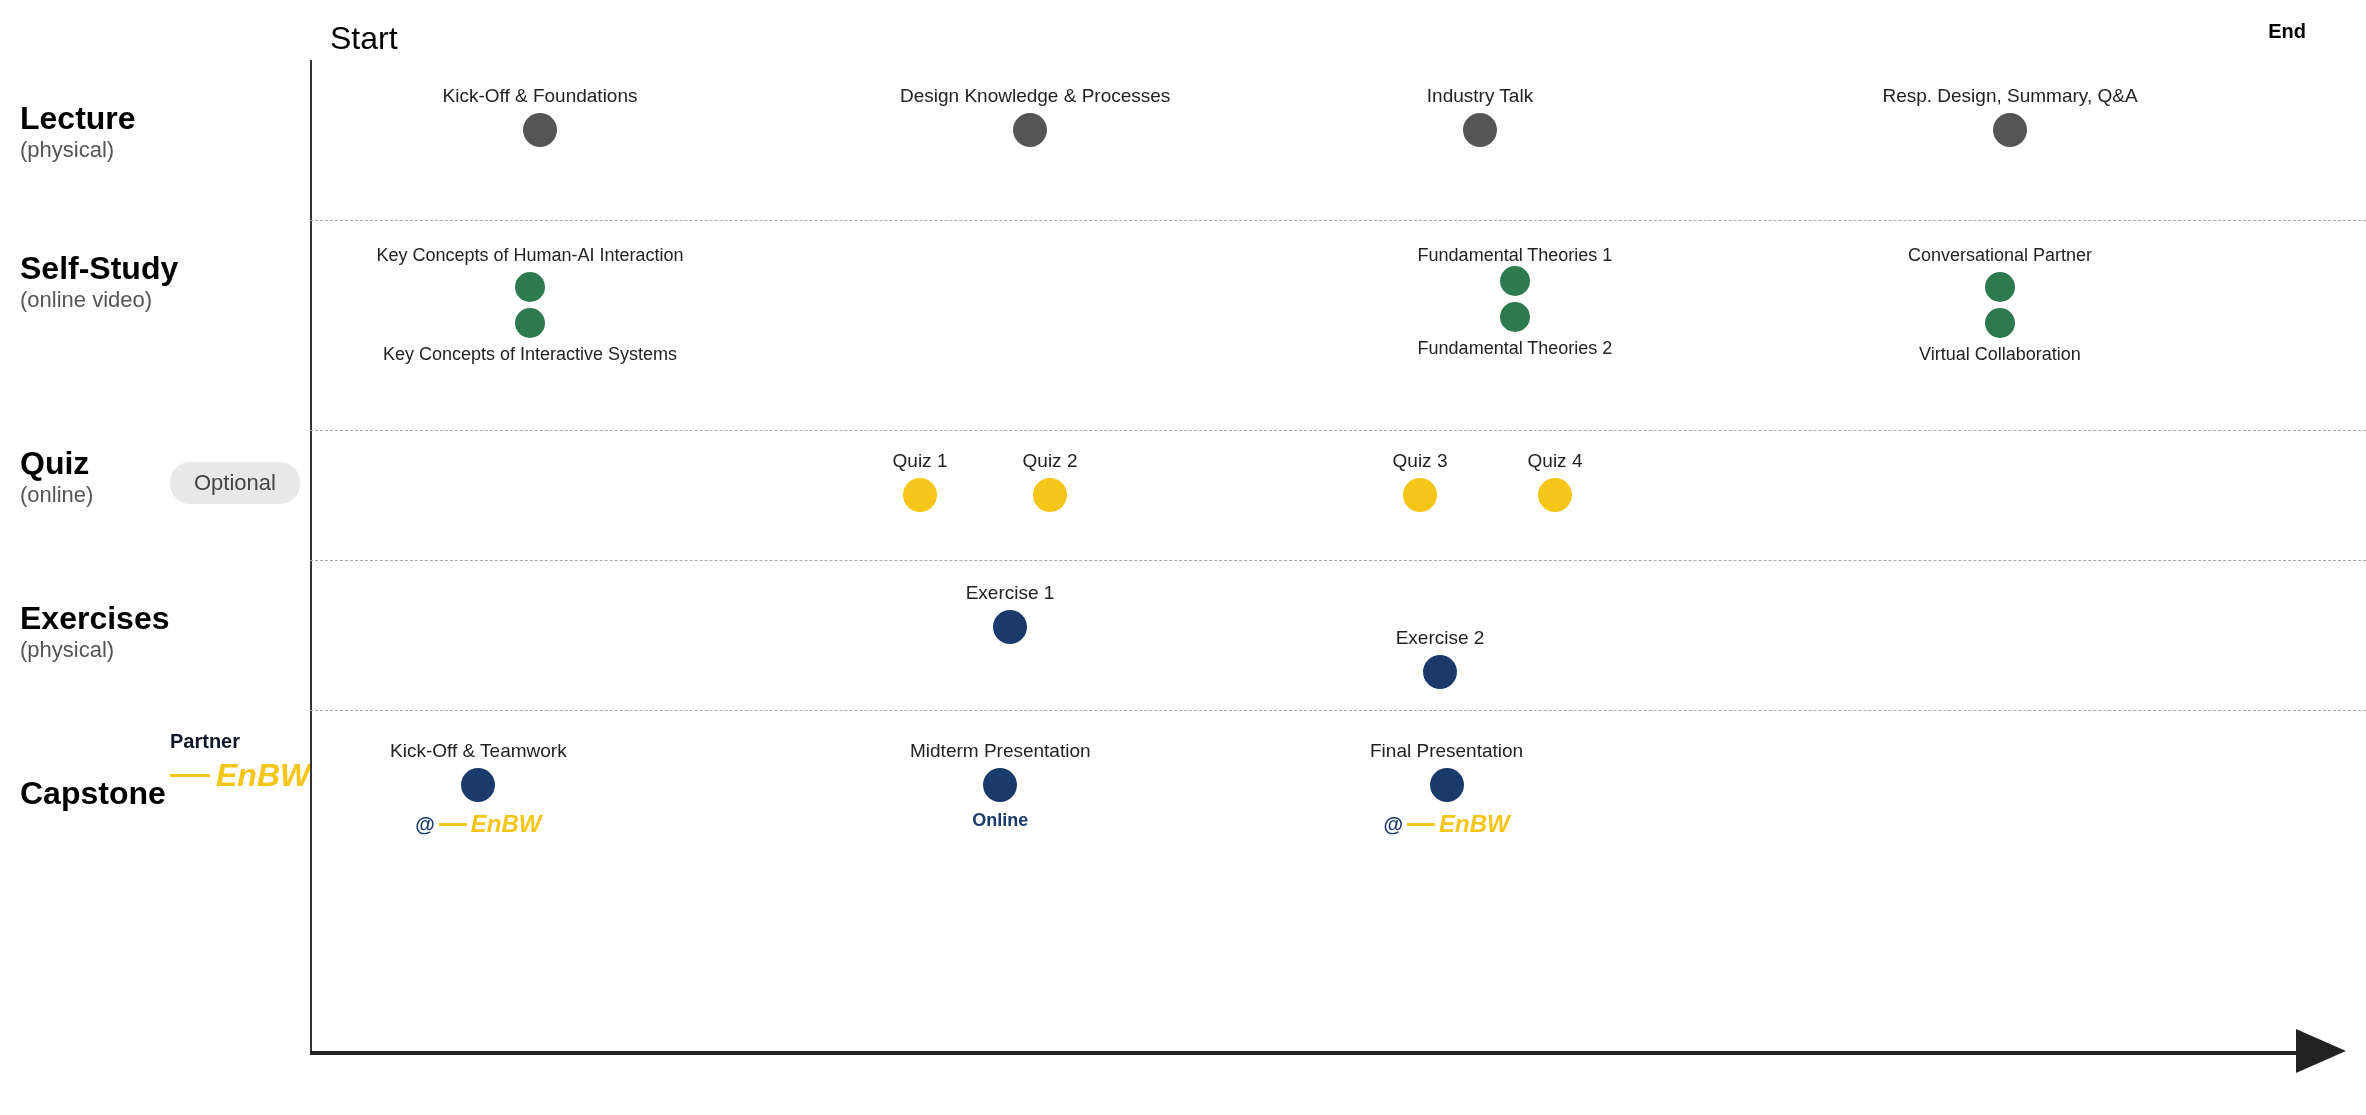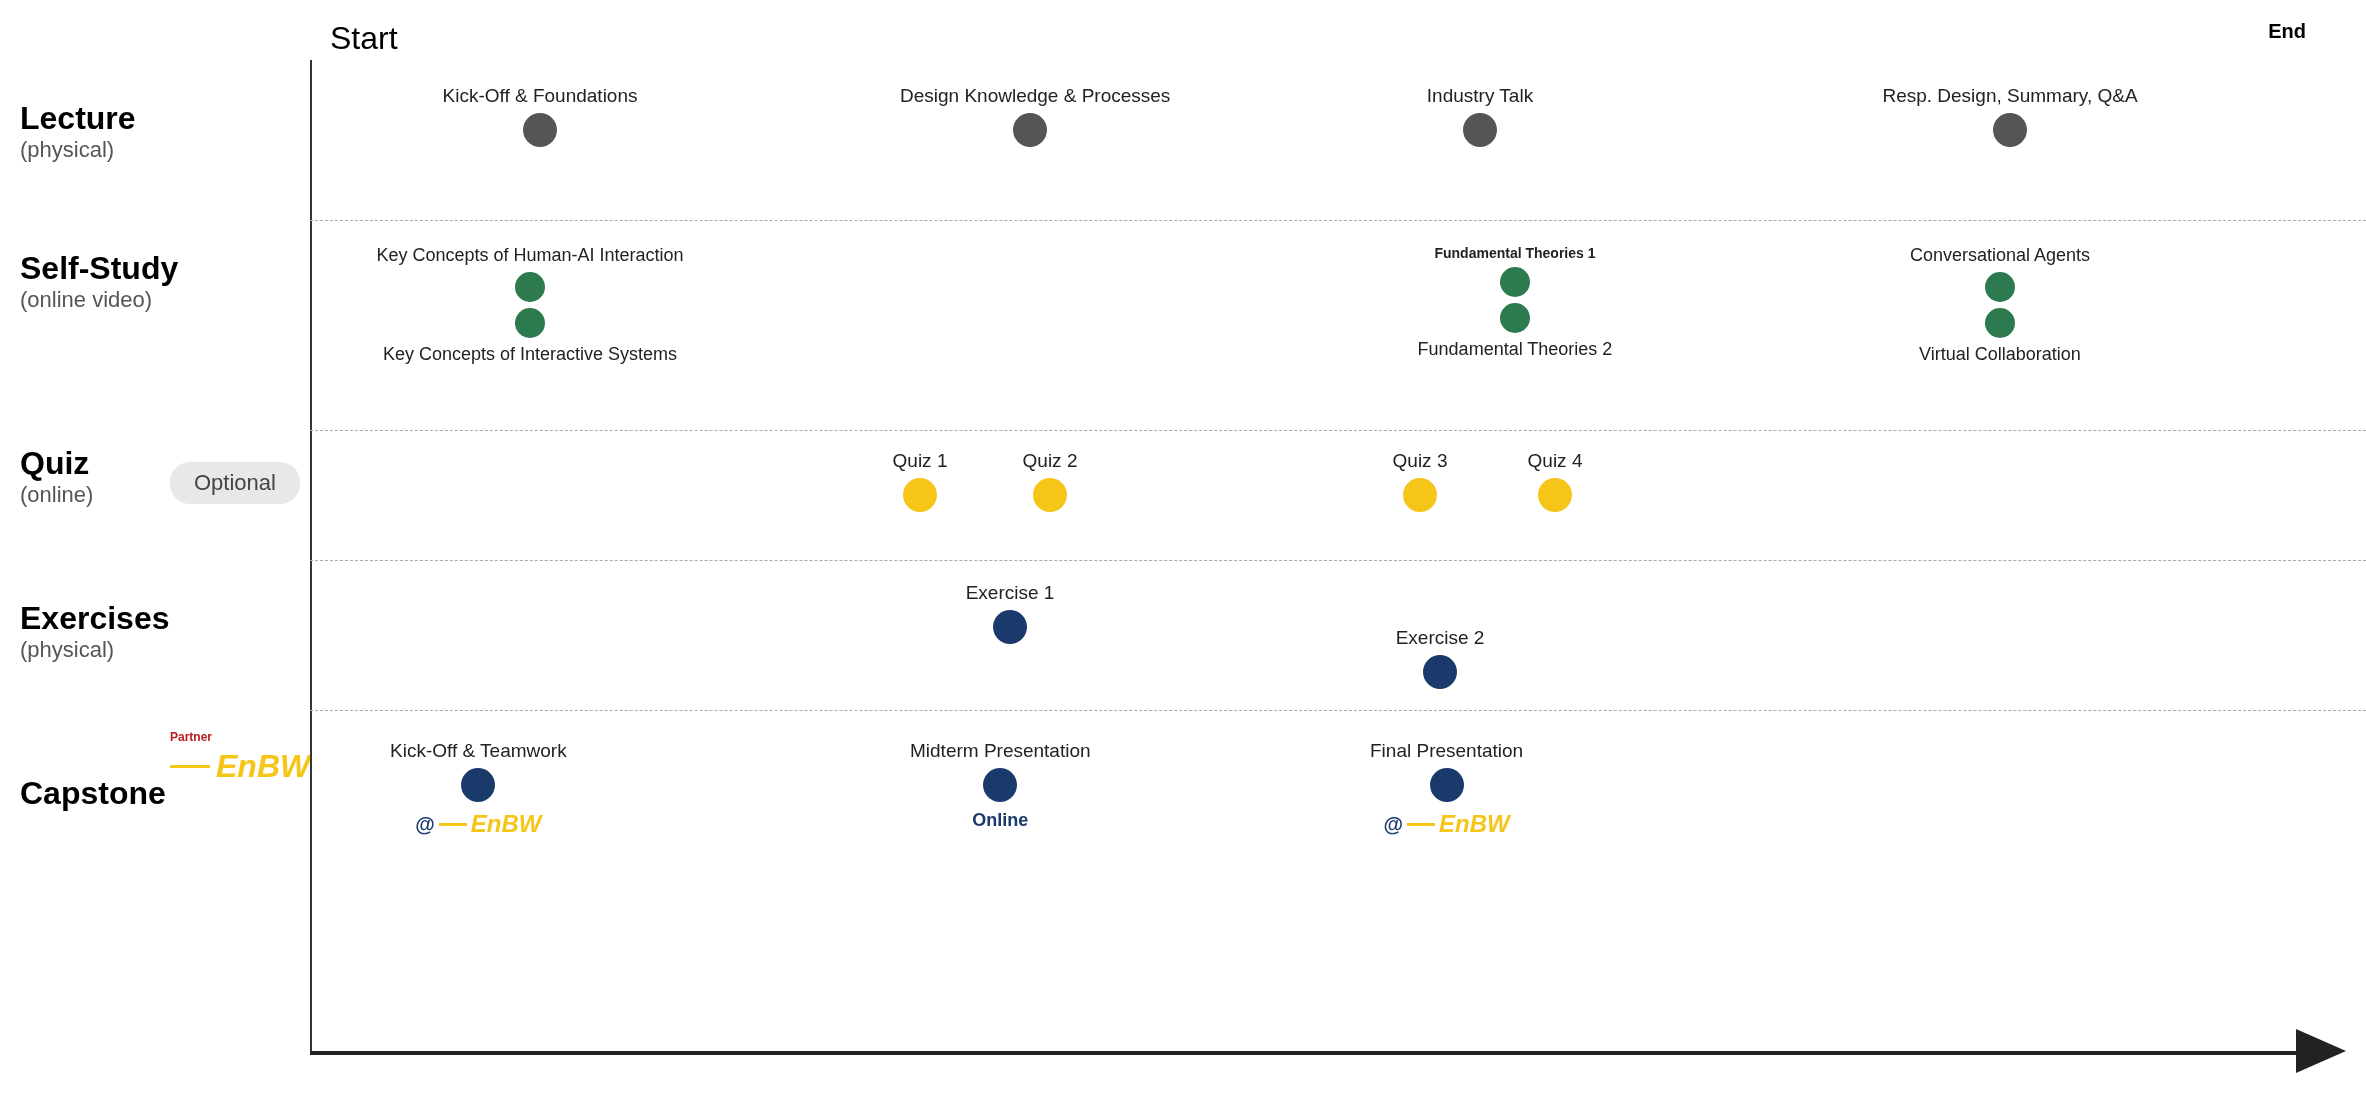--- a/index.html
+++ b/index.html
@@ -145,23 +145,23 @@
       padding: 8px 24px;
       font-size: 22px;
       color: #444;
     }
 
     
     .partner-section {
       position: absolute;
     }
     .partner-label {
-      font-size: 12px;
-      font-weight: bold;
-      color: #b91c1c;
+      font-size: 20px;
+      font-weight: bold;
+      color: #0f172a;
       margin-bottom: 4px;
     }
     .enbw-logo {
       display: flex;
       align-items: center;
       gap: 6px;
       font-size: 30px;
       font-weight: bold;
     }
     .enbw-line {
@@ -297,28 +297,28 @@
 
     <div style="position:absolute; left:50px; top:245px; width:340px; text-align:center;">
       <div style="font-size:18px;color:#222;margin-bottom:6px;">Key Concepts of Human-AI Interaction</div>
       <div style="width:30px;height:30px;border-radius:50%;background:#2d7a4f;margin:0 auto 6px;"></div>
       <div style="width:30px;height:30px;border-radius:50%;background:#2d7a4f;margin:0 auto 6px;"></div>
       <div style="font-size:18px;color:#222;">Key Concepts of Interactive Systems</div>
     </div>
 
 
     <div style="position:absolute; left:1070px; top:245px; width:270px; text-align:center;">
-      <div style="font-size:14px;color:#222;margin-bottom:6px;font-weight:bold;">Fundamental Theories 1</div>
+      <div style="font-size:18px;color:#222;">Fundamental Theories 1</div>
       <div style="width:30px;height:30px;border-radius:50%;background:#2d7a4f;margin:0 auto 6px;"></div>
       <div style="width:30px;height:30px;border-radius:50%;background:#2d7a4f;margin:0 auto 6px;"></div>
       <div style="font-size:18px;color:#222;">Fundamental Theories 2</div>
     </div>
 
     <div style="position:absolute; left:1560px; top:245px; width:260px; text-align:center;">
-      <div style="font-size:18px;color:#222;margin-bottom:6px;">Conversational Agents</div>
+      <div style="font-size:18px;color:#222;margin-bottom:6px;">Conversational Partner</div>
       <div style="width:30px;height:30px;border-radius:50%;background:#2d7a4f;margin:0 auto 6px;"></div>
       <div style="width:30px;height:30px;border-radius:50%;background:#2d7a4f;margin:0 auto 6px;"></div>
       <div style="font-size:18px;color:#222;">Virtual Collaboration</div>
     </div>
 
     <div class="dot-item label-above" style="left:560px; top:450px; width:100px;">
       <span class="label">Quiz 1</span>
       <span class="dot dot-yellow" style="width:34px;height:34px;"></span>
     </div>
 

